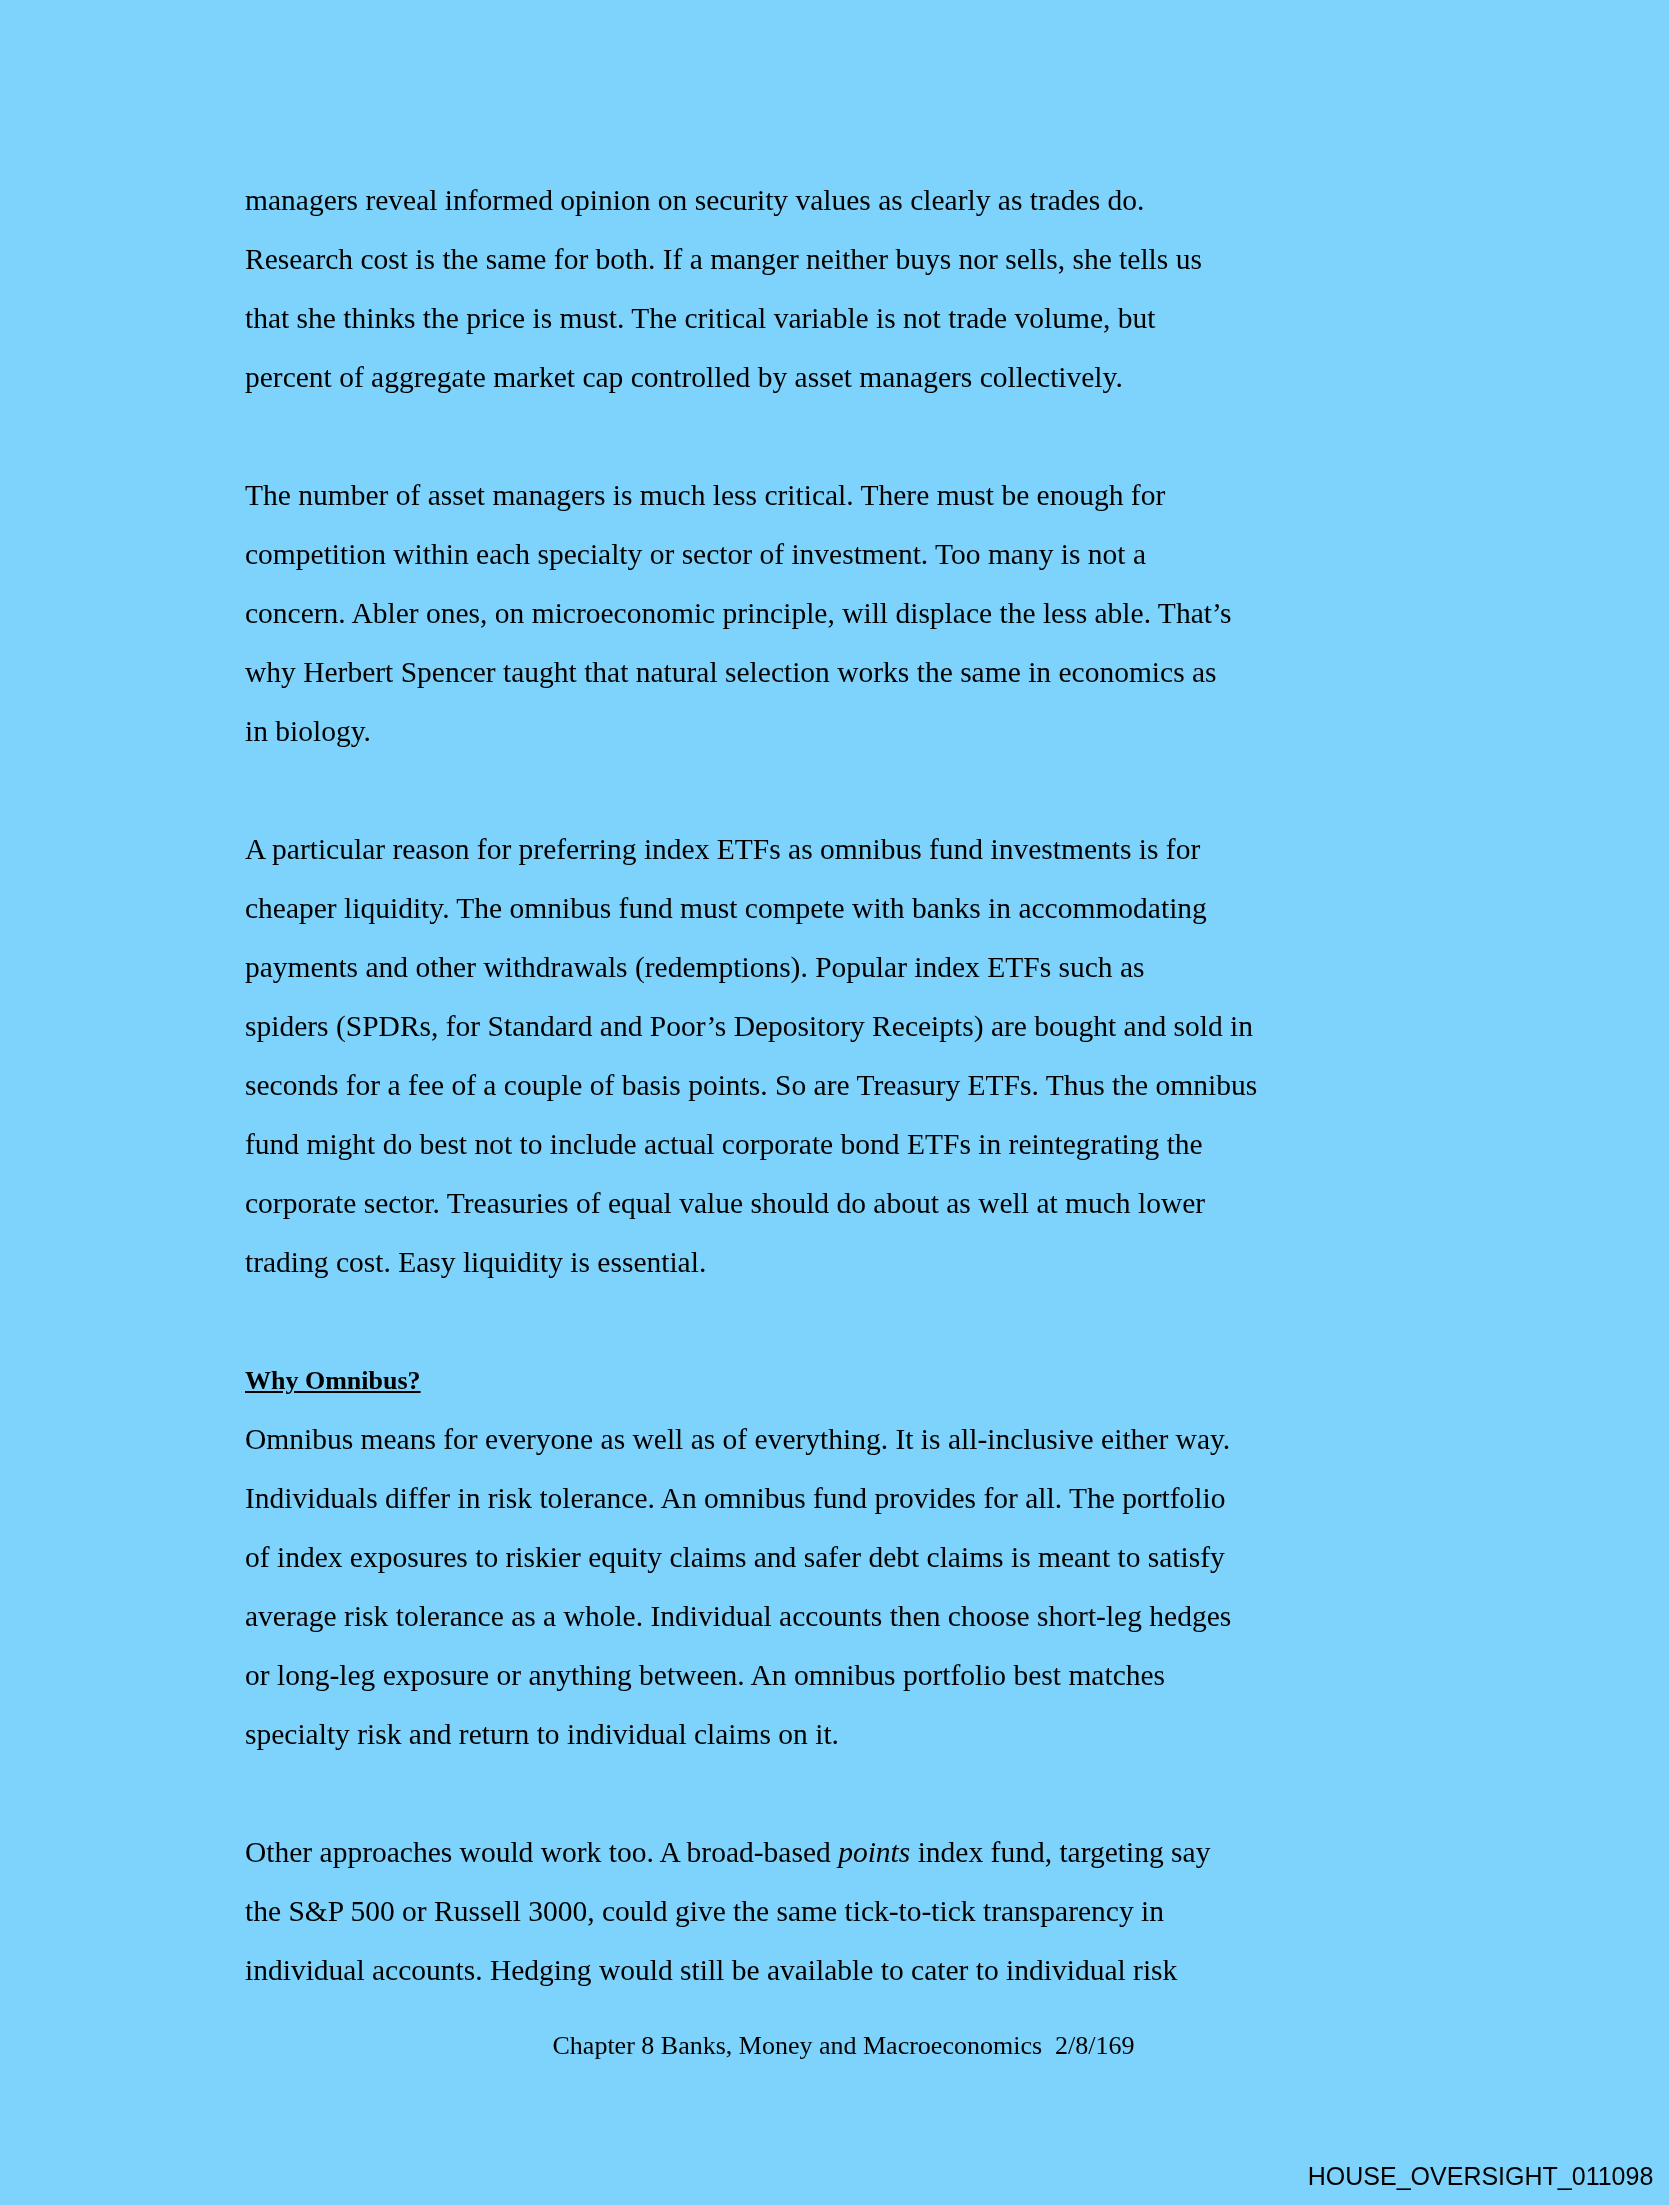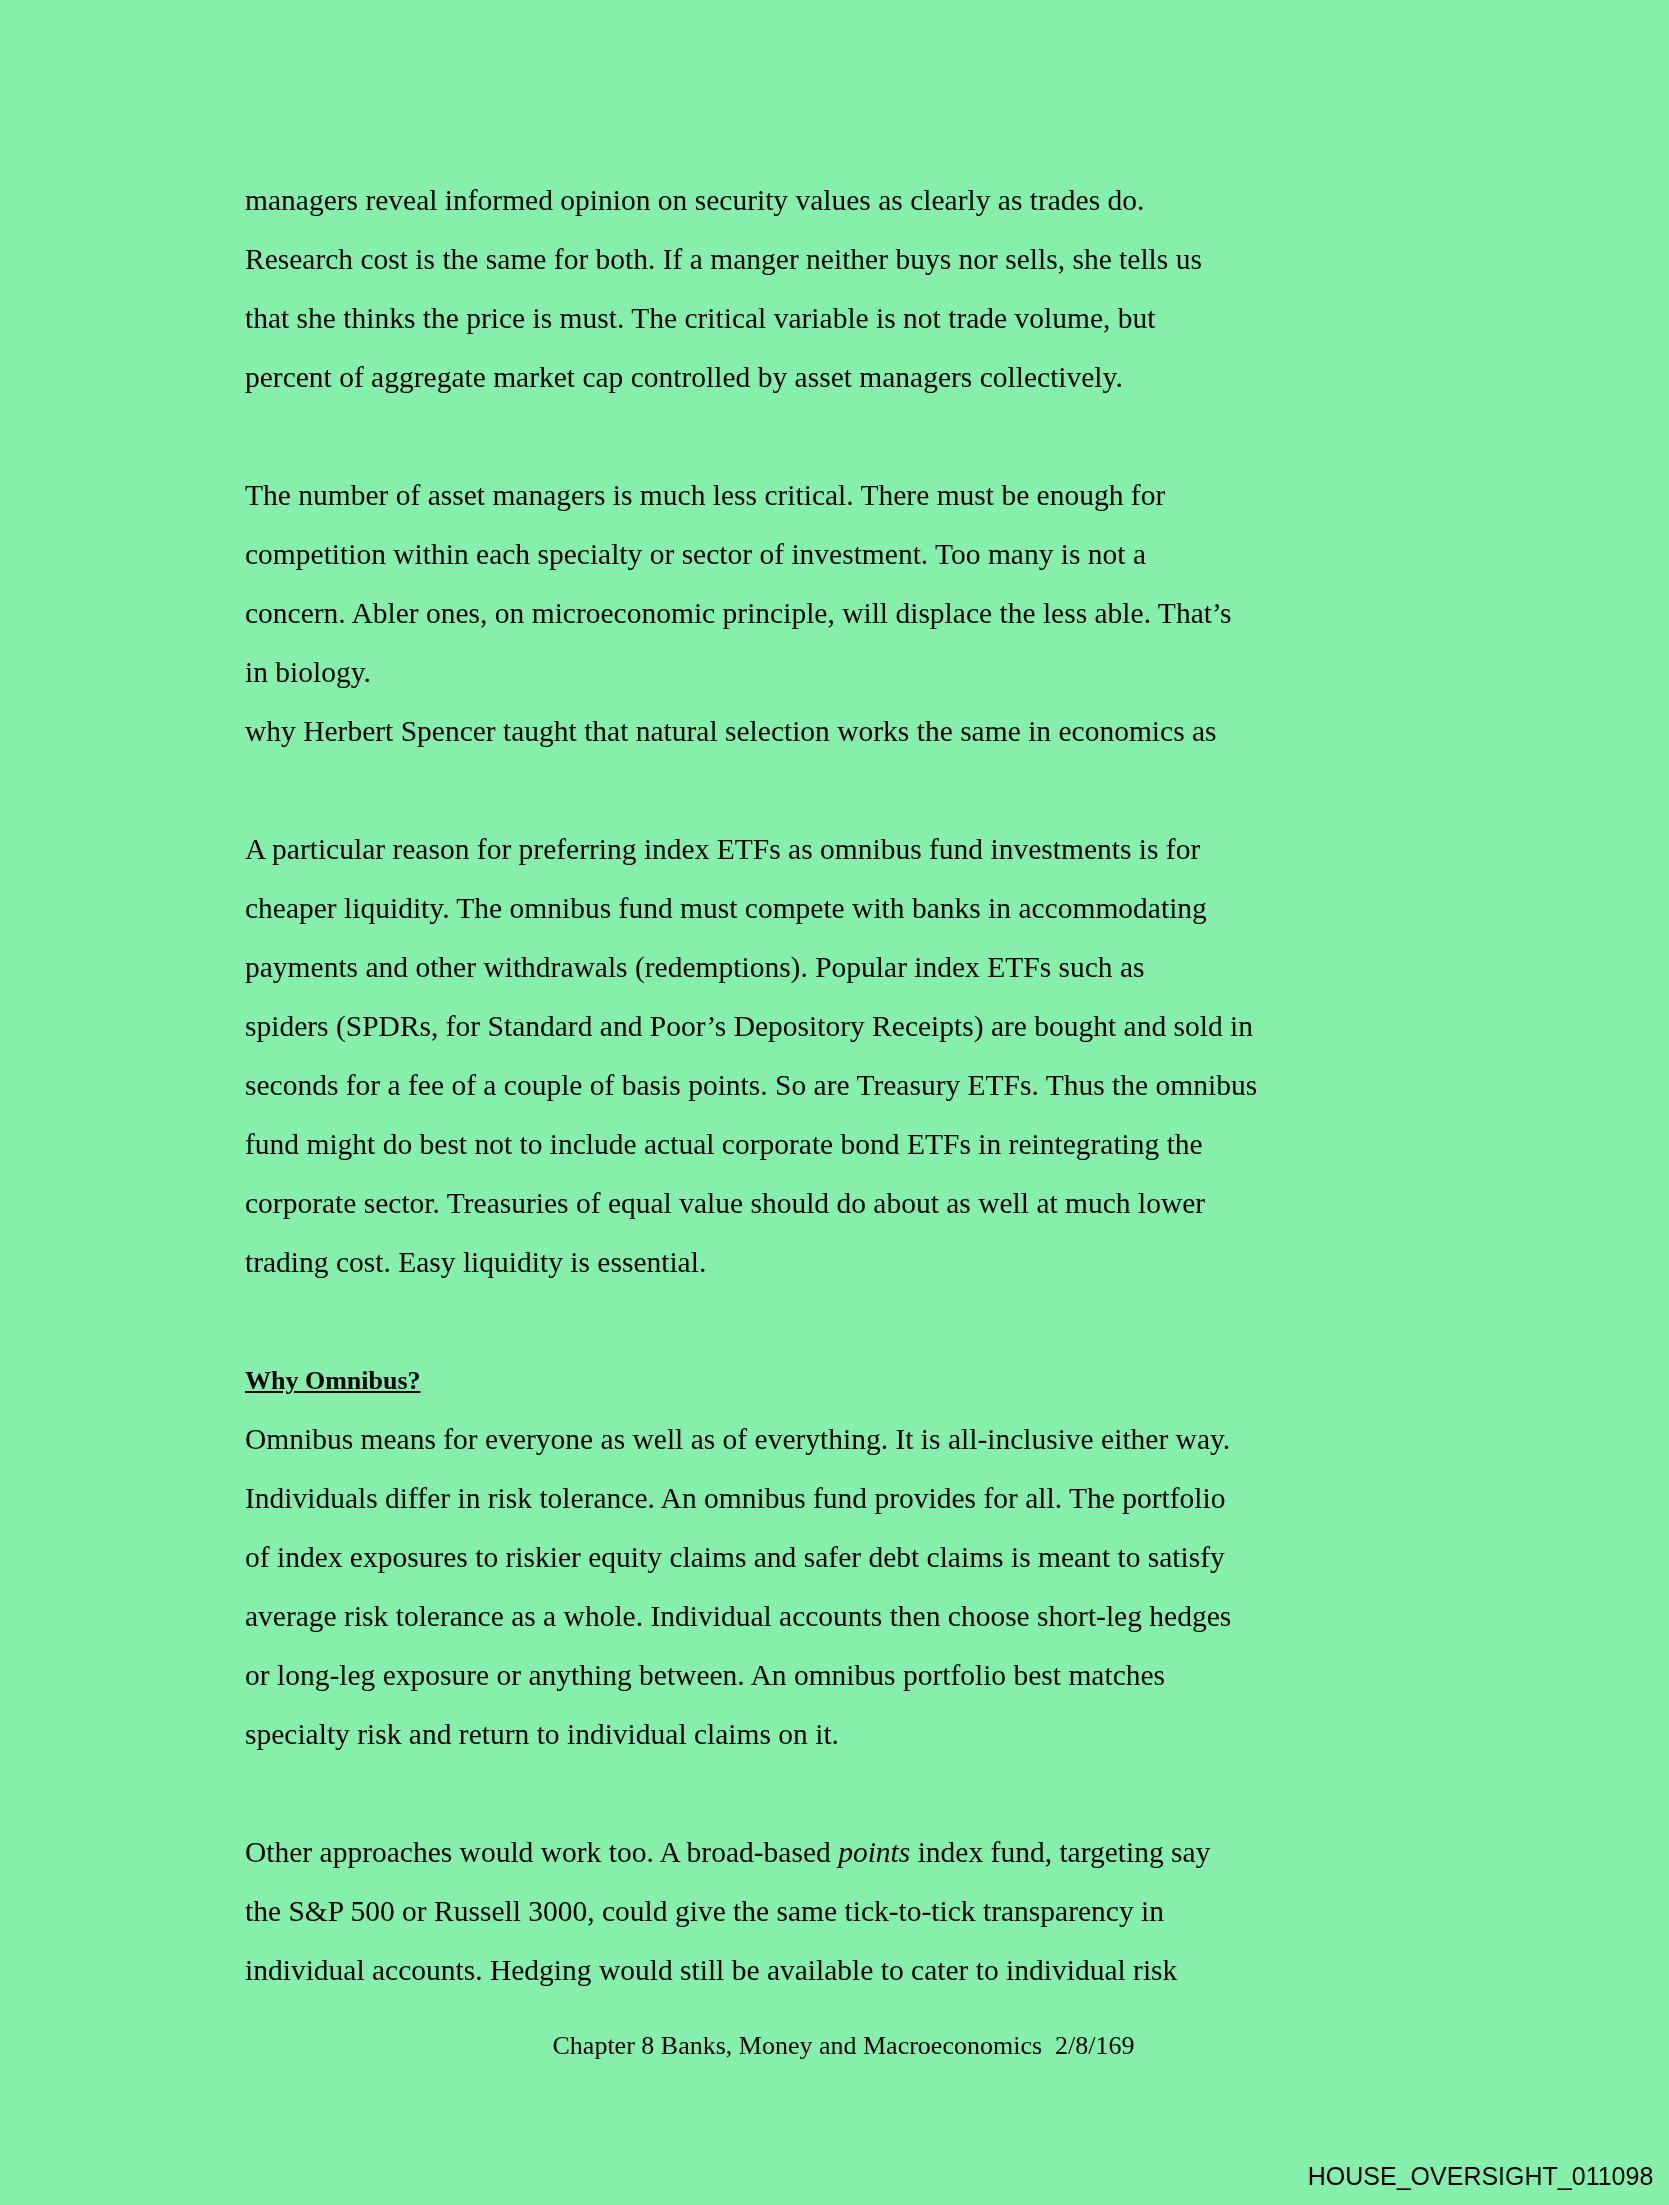--- a/index.html
+++ b/index.html
@@ -4,21 +4,21 @@
 <style>
   html, body {
     margin: 0;
     padding: 0;
     background: #ffffff;
   }
   .page {
     position: relative;
     width: 1669px;
     height: 2205px;
-    background: #86efac;
+    background: #7dd3fc;
     overflow: hidden;
     font-family: "Liberation Serif", serif;
     color: #000000;
   }
   .content {
     position: absolute;
     left: 245px;
     top: 171px;
     width: 1185px;
   }
@@ -73,22 +73,22 @@
       <div class="paragraph">
         <div class="line"><span>managers reveal informed opinion on security values as clearly as trades do.</span></div>
         <div class="line"><span>Research cost is the same for both. If a manger neither buys nor sells, she tells us</span></div>
         <div class="line"><span>that she thinks the price is must. The critical variable is not trade volume, but</span></div>
         <div class="line"><span>percent of aggregate market cap controlled by asset managers collectively.</span></div>
       </div>
       <div class="paragraph">
         <div class="line"><span>The number of asset managers is much less critical. There must be enough for</span></div>
         <div class="line"><span>competition within each specialty or sector of investment. Too many is not a</span></div>
         <div class="line"><span>concern. Abler ones, on microeconomic principle, will displace the less able. That’s</span></div>
+        <div class="line"><span>why Herbert Spencer taught that natural selection works the same in economics as</span></div>
         <div class="line"><span>in biology.</span></div>
-        <div class="line"><span>why Herbert Spencer taught that natural selection works the same in economics as</span></div>
       </div>
       <div class="paragraph">
         <div class="line"><span>A particular reason for preferring index ETFs as omnibus fund investments is for</span></div>
         <div class="line"><span>cheaper liquidity. The omnibus fund must compete with banks in accommodating</span></div>
         <div class="line"><span>payments and other withdrawals (redemptions). Popular index ETFs such as</span></div>
         <div class="line"><span>spiders (SPDRs, for Standard and Poor’s Depository Receipts) are bought and sold in</span></div>
         <div class="line"><span>seconds for a fee of a couple of basis points. So are Treasury ETFs. Thus the omnibus</span></div>
         <div class="line"><span>fund might do best not to include actual corporate bond ETFs in reintegrating the</span></div>
         <div class="line"><span>corporate sector. Treasuries of equal value should do about as well at much lower</span></div>
         <div class="line"><span>trading cost. Easy liquidity is essential.</span></div>

